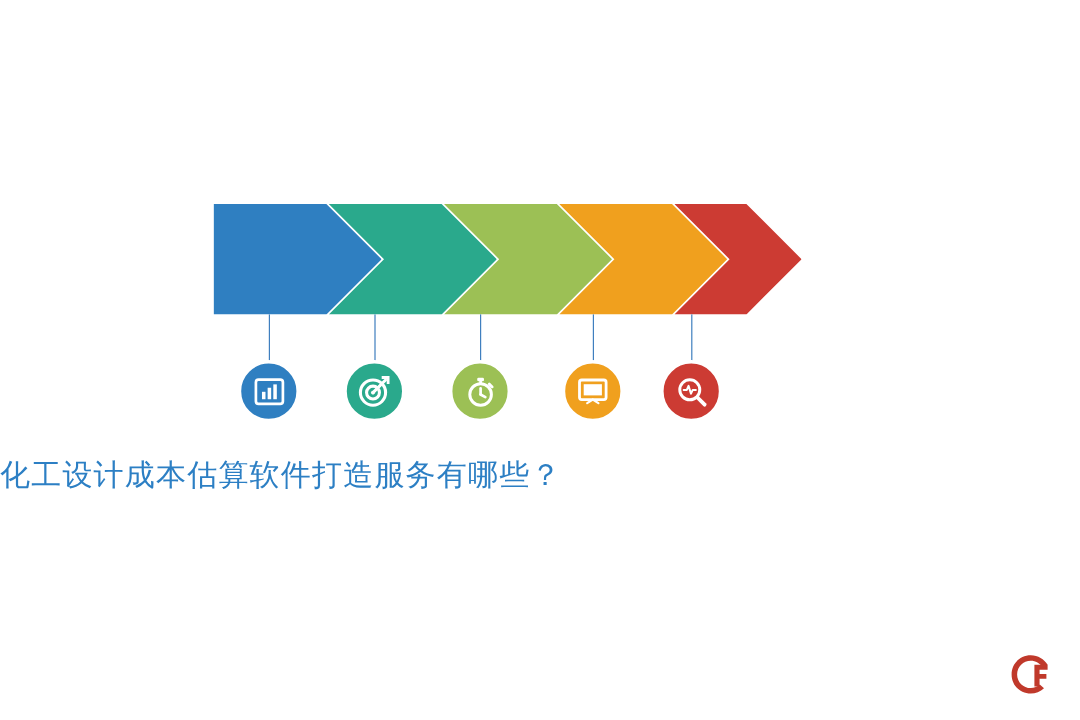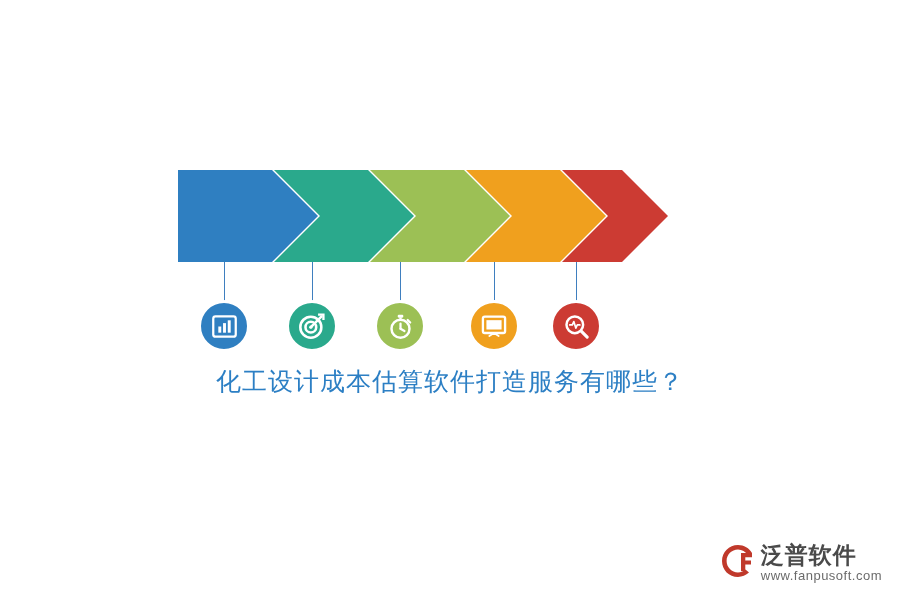--- a/index.html
+++ b/index.html
@@ -52,23 +52,23 @@
     justify-content: center;
   }
   .icon-circle svg {
     display: block;
   }
 
   
   #headline {
     position: absolute;
     left: 0;
-    top: 362px;
+    top: 377px;
     width: 900px;
-    text-align: center;
+    text-align: left;
     color: #2c7fc4;
     font-size: 25px;
     line-height: 38px;
     letter-spacing: 1px;
   }
   #headline .line {
     display: block;
     white-space: nowrap;
   }
 
@@ -196,17 +196,13 @@
   <span class="line">化工设计成本估算软件打造服务有哪些？</span>
 </div>
 
 <div id="brand">
   <div id="brand-mark">
     <svg width="34" height="34" viewBox="0 0 34 34">
       <path d="M17,1 C8,1 1,8 1,17 C1,26 8,33 17,33 C21,33 25,31.4 28,28.6 L24.5,25.5 C22.5,27.3 19.9,28.4 17,28.4 C10.7,28.4 5.6,23.3 5.6,17 C5.6,10.7 10.7,5.6 17,5.6 C21,5.6 24.6,7.7 26.6,11 L31,9 C28.2,4.2 23,1 17,1 Z" fill="#c0392b"></path>
       <path d="M20,9 L31,9 L31,13.2 L24.3,13.2 L24.3,16.6 L30,16.6 L30,20.6 L24.3,20.6 L24.3,27 L20,27 Z" fill="#c0392b"></path>
     </svg>
   </div>
-  <div id="brand-text">
-    <div id="brand-name">泛普软件</div>
-    <div id="brand-url">www.fanpusoft.com</div>
-  </div>
 </div>
 
 </body></html>

